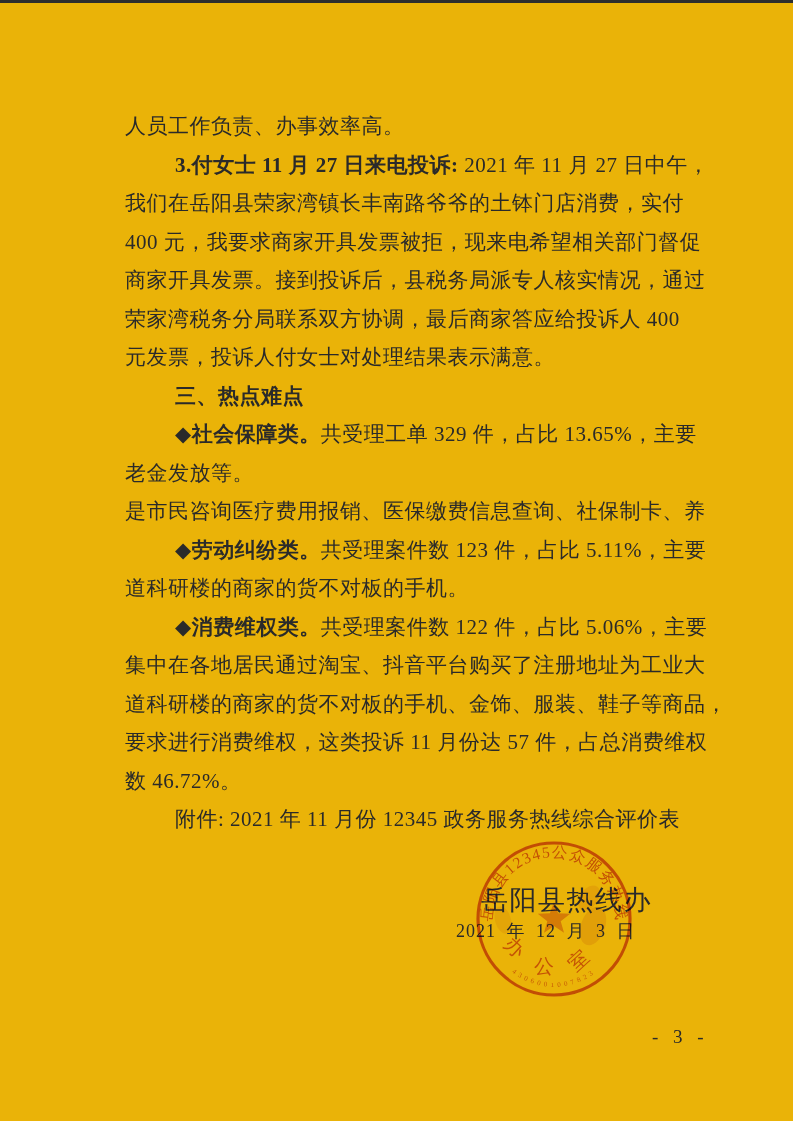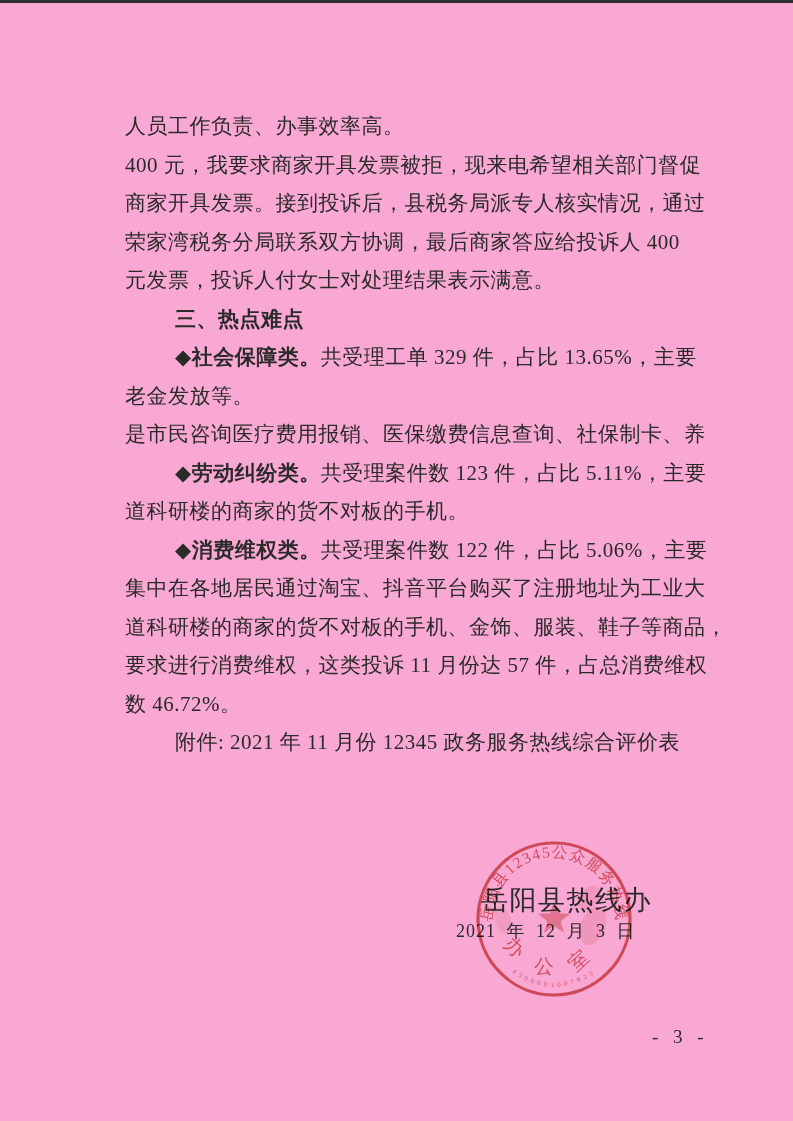--- a/index.html
+++ b/index.html
@@ -71,26 +71,28 @@
     left: 652px;
     top: 1026px;
     font-size: 19px;
     letter-spacing: 5px;
     white-space: nowrap;
   }
 </style>
 </head>
 <body>
 
-<div class="page" style="color: rgb(42, 42, 42); background: #f9a8d4; text-decoration: underline;">
+<div class="page" style="color: rgb(42, 42, 42); background: #eab308; text-decoration: underline;">
 
   <div class="top-edge"></div>
 
   <div class="doc-lines">
       <div class="doc-line"><span>人员工作负责、办事效率高。</span></div>
+      <div class="doc-line indent"><span class="bold">3.付女士 11 月 27 日来电投诉: </span><span>2021 年 11 月 27 日中午，</span></div>
+      <div class="doc-line"><span>我们在岳阳县荣家湾镇长丰南路爷爷的土钵门店消费，实付</span></div>
       <div class="doc-line"><span>400 元，我要求商家开具发票被拒，现来电希望相关部门督促</span></div>
       <div class="doc-line"><span>商家开具发票。接到投诉后，县税务局派专人核实情况，通过</span></div>
       <div class="doc-line"><span>荣家湾税务分局联系双方协调，最后商家答应给投诉人 400</span></div>
       <div class="doc-line"><span>元发票，投诉人付女士对处理结果表示满意。</span></div>
       <div class="doc-line indent"><span class="bold">三、热点难点</span></div>
       <div class="doc-line indent"><span class="bold">◆社会保障类。</span><span>共受理工单 329 件，占比 13.65%，主要</span></div>
       <div class="doc-line"><span>老金发放等。</span></div>
       <div class="doc-line"><span>是市民咨询医疗费用报销、医保缴费信息查询、社保制卡、养</span></div>
       <div class="doc-line indent"><span class="bold">◆劳动纠纷类。</span><span>共受理案件数 123 件，占比 5.11%，主要</span></div>
       <div class="doc-line"><span>道科研楼的商家的货不对板的手机。</span></div>

